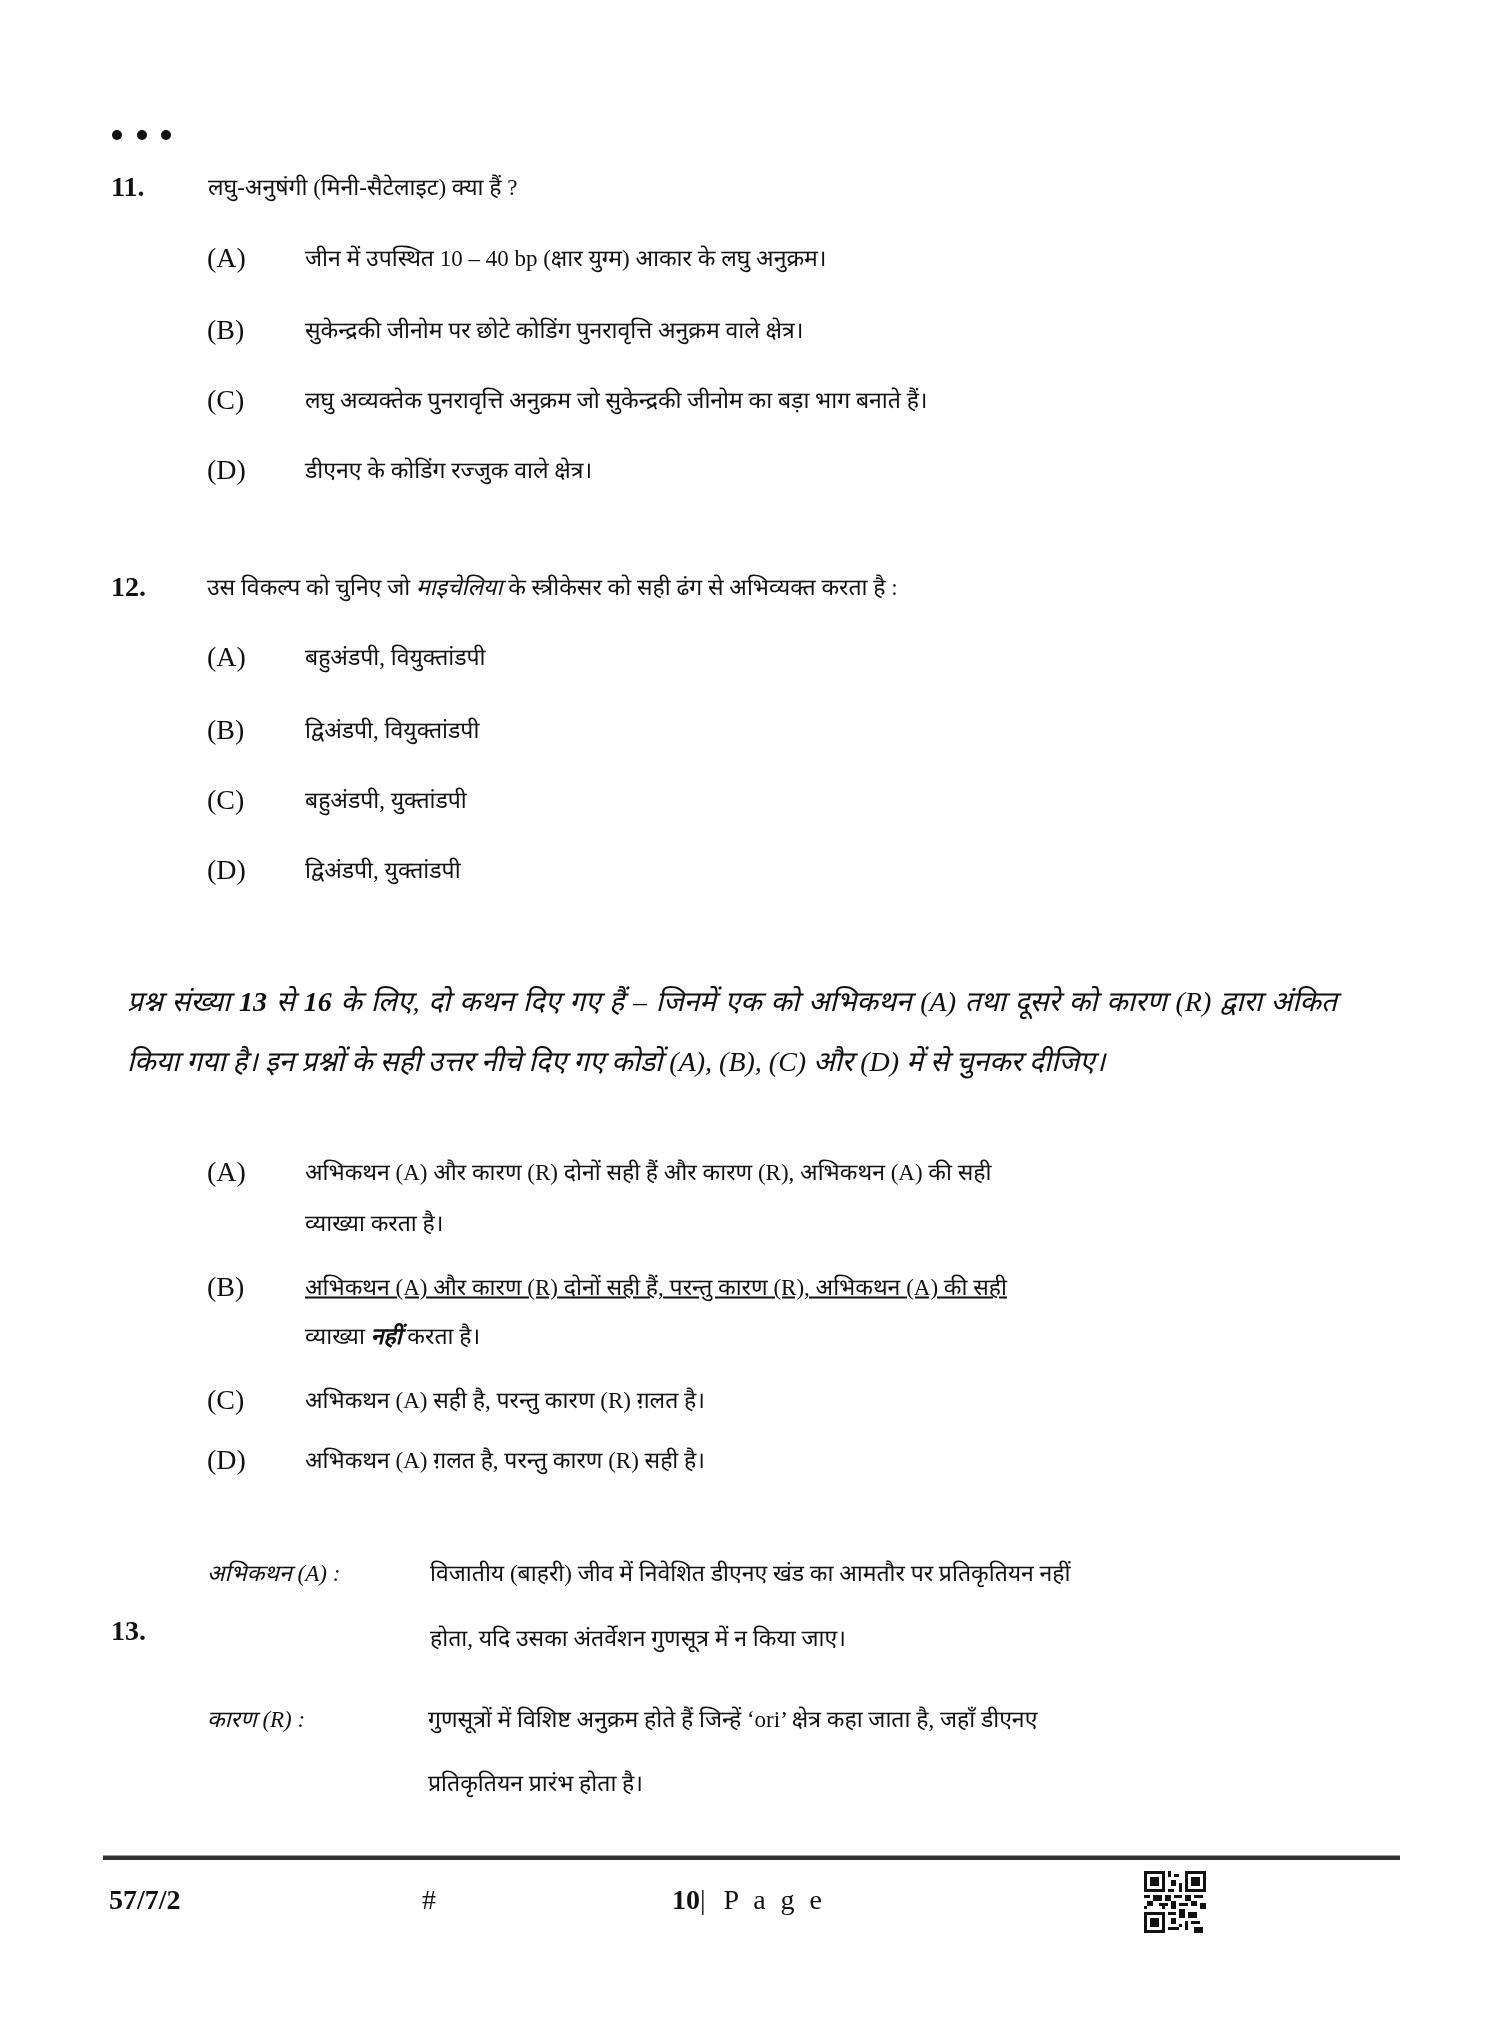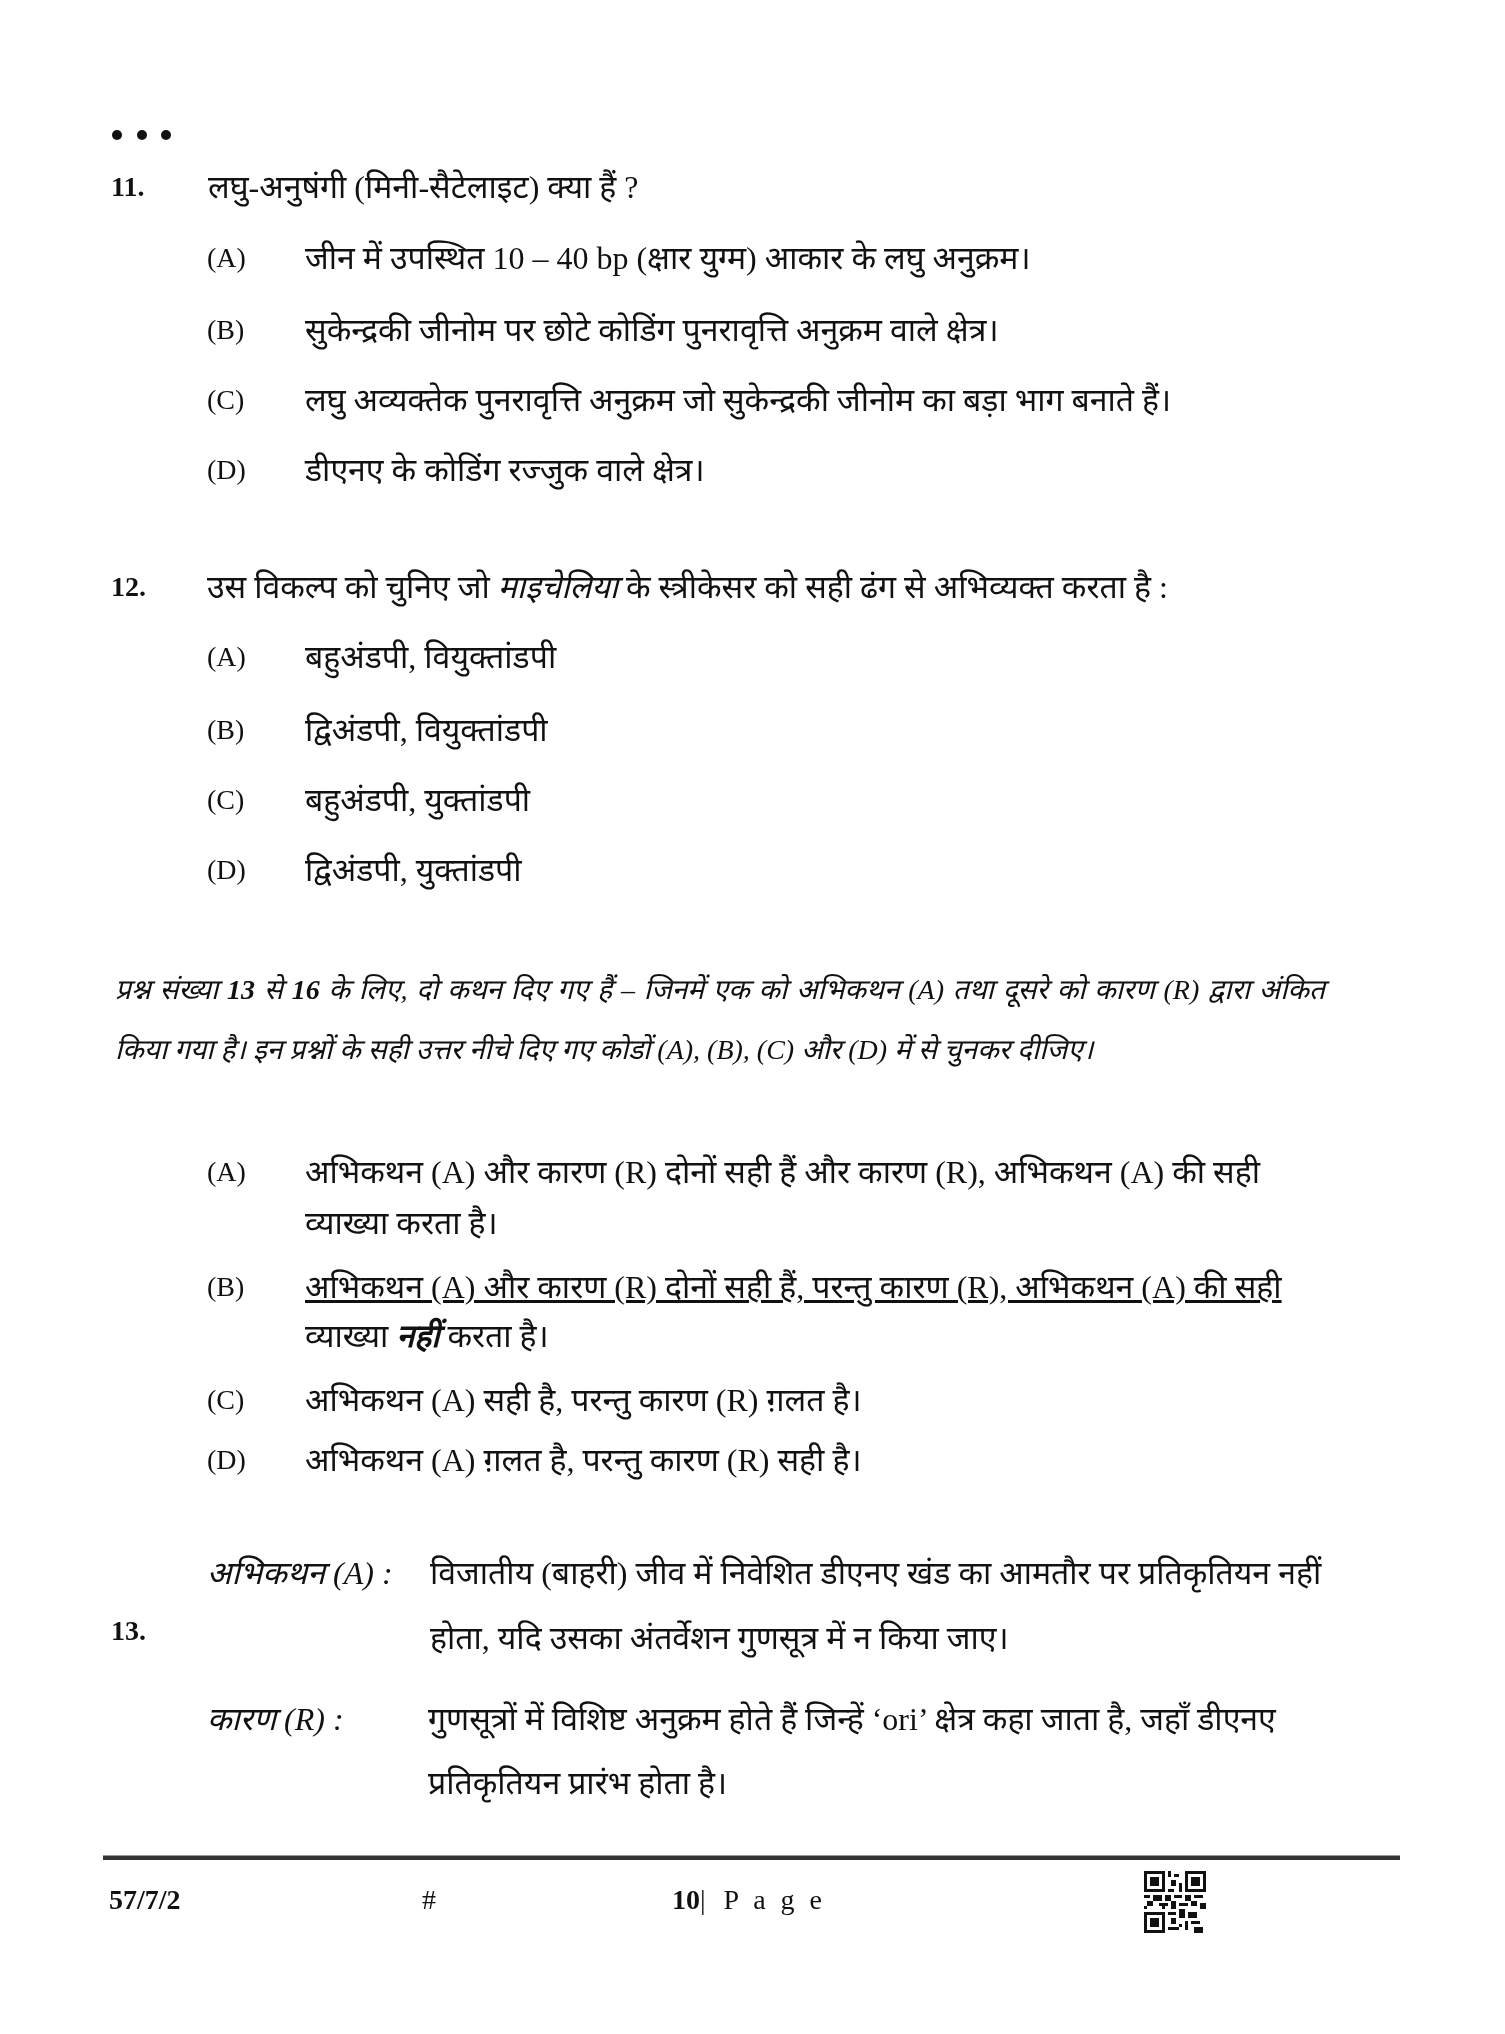--- a/index.html
+++ b/index.html
@@ -2,21 +2,21 @@
 <html><head>
 <meta charset="utf-8">
 <style>
   html, body { margin: 0; padding: 0; background: #ffffff; }
   body {
     width: 1505px; height: 2034px; position: relative; overflow: hidden;
     font-family: "Liberation Serif", "DejaVu Serif", serif;
     color: #111111;
   }
   .abs { position: absolute; white-space: nowrap; line-height: 1; }
-  .t { font-size: 32px; transform: translateY(-50%); }
+  .t { font-size: 23px; transform: translateY(-50%); }
   .qnum { font-weight: bold; font-size: 28px; }
   .opt-letter { font-size: 28px; }
   .italic { font-style: italic; }
   .bi { font-style: italic; font-weight: bold; }
   .b { font-weight: bold; }
   .dot { position: absolute; width: 10px; height: 10px; border-radius: 50%; background: #111; }
   .para { position: absolute; left: 111px; width: 1210px; font-size: 28px; font-style: italic; line-height: 60px; text-align: justify; top: 956px; }
   .rule { position: absolute; left: 103px; top: 1855px; width: 1297px; height: 4px; background: #333; border-top: 1px solid #999; }
   .footer-text { font-size: 28px; text-align: center; }
   .qr { position: absolute; left: 1144px; top: 1871px; width: 62px; height: 62px; }
@@ -58,21 +58,21 @@
   <span class="abs t opt-letter" style="left:207px;top:730px;">(B)</span>
   <span class="abs t" style="left:305px;top:730px;">द्विअंडपी, वियुक्तांडपी</span>
 
   <span class="abs t opt-letter" style="left:207px;top:800px;">(C)</span>
   <span class="abs t" style="left:305px;top:800px;">बहुअंडपी, युक्तांडपी</span>
 
   <span class="abs t opt-letter" style="left:207px;top:870px;">(D)</span>
   <span class="abs t" style="left:305px;top:870px;">द्विअंडपी, युक्तांडपी</span>
 </section>
 
-<p class="para" style="margin:4px;"><span>प्रश्न संख्या </span><span class="bi">13</span><span> से </span><span class="bi">16</span><span> के लिए, दो कथन दिए गए हैं – जिनमें एक को अभिकथन (A) तथा दूसरे को कारण (R) द्वारा अंकित किया गया है। इन प्रश्नों के सही उत्तर नीचे दिए गए कोडों (A), (B), (C) और (D) में से चुनकर दीजिए।</span></p>
+<p class="para" style="margin:16px;"><span>प्रश्न संख्या </span><span class="bi">13</span><span> से </span><span class="bi">16</span><span> के लिए, दो कथन दिए गए हैं – जिनमें एक को अभिकथन (A) तथा दूसरे को कारण (R) द्वारा अंकित किया गया है। इन प्रश्नों के सही उत्तर नीचे दिए गए कोडों (A), (B), (C) और (D) में से चुनकर दीजिए।</span></p>
 
 <section>
   <span class="abs t opt-letter" style="left:207px;top:1172px;">(A)</span>
   <span class="abs t" style="left:305px;top:1172px;">अभिकथन (A) और कारण (R) दोनों सही हैं और कारण (R), अभिकथन (A) की सही</span>
   <span class="abs t" style="left:305px;top:1223px;">व्याख्या करता है।</span>
 
   <span class="abs t opt-letter" style="left:207px;top:1287px;">(B)</span>
   <span class="abs t" style="left:305px;top:1287px;text-decoration:underline;">अभिकथन (A) और कारण (R) दोनों सही हैं, परन्तु कारण (R), अभिकथन (A) की सही</span>
   <span class="abs t" style="left:305px;top:1336px;"><span>व्याख्या </span><span class="bi">नहीं</span><span> करता है।</span></span>
 

